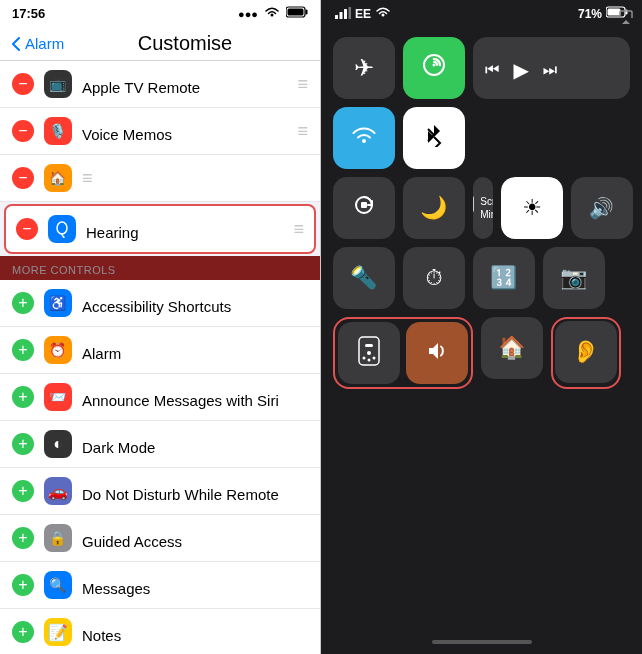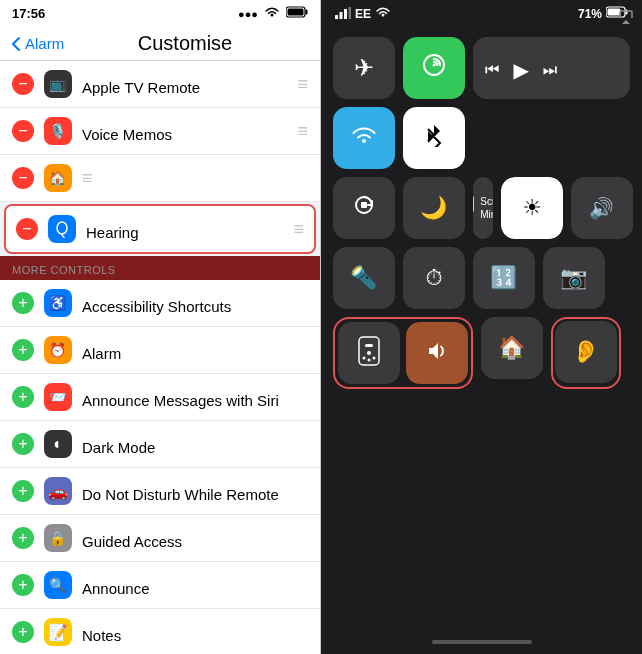--- a/index.html
+++ b/index.html
@@ -359,21 +359,21 @@
 
     <div class="list-item">
       <div class="plus-btn">+</div>
       <div class="icon-circle bg-gray" style="color:#fff;font-size:14px;">🔒</div>
       <span class="item-label">Guided Access</span>
     </div>
 
     <div class="list-item">
       <div class="plus-btn">+</div>
       <div class="icon-circle bg-blue" style="color:#fff;font-size:14px;">🔍</div>
-      <span class="item-label">Announce</span>
+      <span class="item-label">Messages</span>
     </div>
 
     <div class="list-item">
       <div class="plus-btn">+</div>
       <div class="icon-circle" style="background:#ffcc00;">📝</div>
       <span class="item-label">Notes</span>
     </div>
 
   </div>
 </div>

